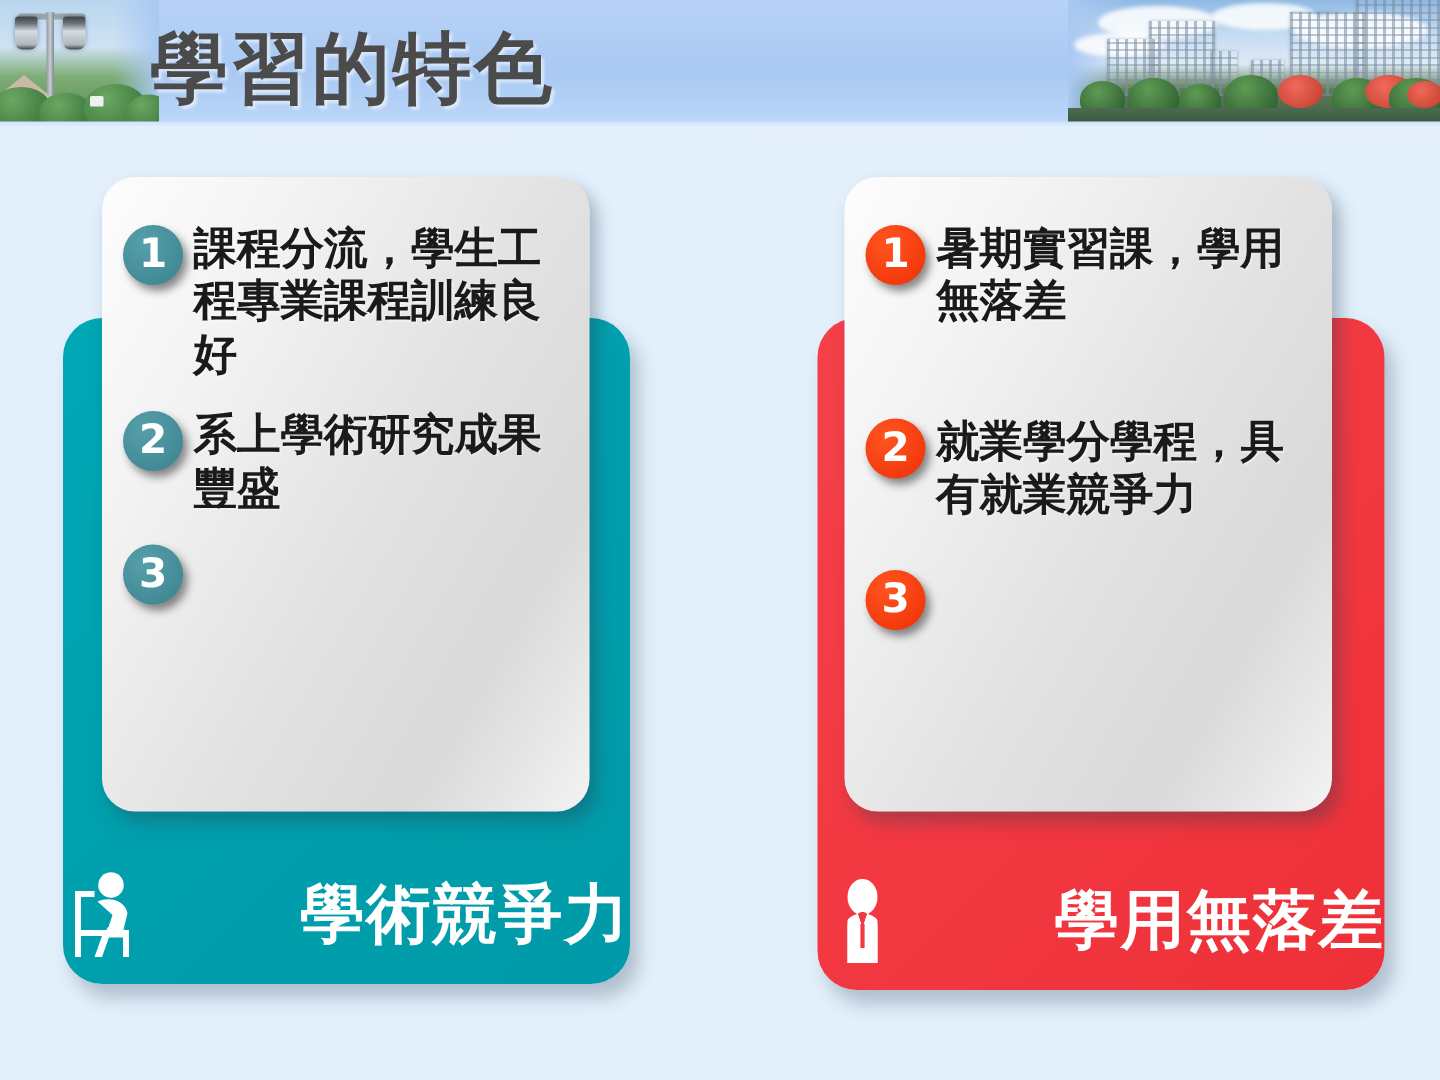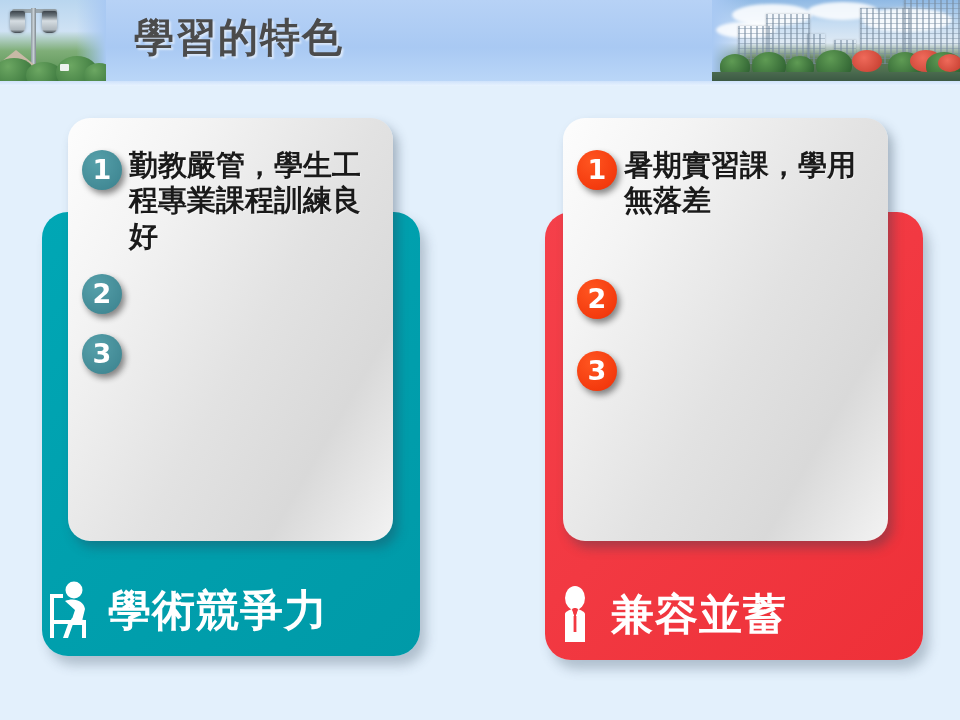--- a/index.html
+++ b/index.html
@@ -133,28 +133,27 @@
   .photo-right .f3 { left: 226px; width: 24px; height: 18px; }
   .photo-right .ground {
     position: absolute; left: 0; bottom: 0; width: 248px; height: 10px;
     background: linear-gradient(180deg,#4b6b4f,#3a5742);
   }
 
   #banner-title {
     position: absolute;
     left: 100px;
     top: 6px;
-    font-size: 40px;
+    font-size: 52px;
     font-weight: bold;
     color: #4b4b4b;
     letter-spacing: 2px;
     text-shadow: 2px 2px 2px rgba(255,255,255,.55);
     line-height: 1.55;
     white-space: nowrap;
-    margin-left: 34px;
   }
 
   
   .panel {
     position: absolute;
     border-radius: 26px;
     box-shadow: 6px 9px 12px rgba(60,80,100,.30);
   }
   #panel-left {
     left: 42px;  top: 212px;
@@ -213,21 +212,21 @@
     text-shadow: 1px 1px 1px rgba(255,255,255,.45);
   }
 
   
   .panel-footer {
     position: absolute;
     left: 0; bottom: 14px;
     width: 378px;
     display: flex;
     align-items: center;
-    justify-content: flex-start;
+    justify-content: space-between;
   }
   .footer-icon {
     width: 60px; height: 62px;
     margin-right: 6px;
     flex: 0 0 auto;
   }
   .footer-label {
     font-size: 43px;
     font-weight: bold;
     color: #ffffff;
@@ -295,51 +294,53 @@
       <rect x="40" y="40" width="4" height="18" fill="#ffffff"></rect>
     </svg>
     <span class="footer-label">學術競爭力</span>
   </div>
 </div>
 
 <div id="card-left" class="card">
   <ul class="bullet-list">
     <li class="bullet">
       <span class="badge badge-teal">1</span>
-      <span class="bullet-text">勤教嚴管，學生工程專業課程訓練良好</span>
+      <span class="bullet-text">課程分流，學生工程專業課程訓練良好</span>
     </li>
     <li class="bullet">
       <span class="badge badge-teal">2</span>
+      <span class="bullet-text">系上學術研究成果豐盛</span>
     </li>
     <li class="bullet">
       <span class="badge badge-teal">3</span>
     </li>
   </ul>
 </div>
 
 <div id="panel-right" class="panel">
   <div class="panel-footer">
     <svg class="footer-icon" viewBox="0 0 60 62">
       <ellipse cx="30" cy="14" rx="10" ry="12" fill="#ffffff"></ellipse>
       <path d="M20 30 C20 28, 24 26, 27 25 L30 34 L33 25 C36 26, 40 28, 40 30 L40 58 L20 58 Z" fill="#ffffff"></path>
       <path d="M27 25 L30 34 L33 25 L31 24 L29 24 Z" fill="#f23942"></path>
       <rect x="28.6" y="32" width="2.8" height="16" fill="#f23942"></rect>
       <path d="M20 32 L24 32 L24 58 L20 58 Z" fill="#ffffff"></path>
       <path d="M36 32 L40 32 L40 58 L36 58 Z" fill="#ffffff"></path>
     </svg>
-    <span class="footer-label">兼容並蓄</span>
+    <span class="footer-label">學用無落差</span>
   </div>
 </div>
 
 <div id="card-right" class="card">
   <ul class="bullet-list">
     <li class="bullet" style="margin-bottom:58px;">
       <span class="badge badge-red">1</span>
       <span class="bullet-text">暑期實習課，學用無落差</span>
     </li>
     <li class="bullet" style="margin-bottom:30px;">
       <span class="badge badge-red">2</span>
+      <span class="bullet-text">就業學分學程，具有就業競爭力</span>
     </li>
     <li class="bullet">
       <span class="badge badge-red">3</span>
     </li>
   </ul>
 </div>
 
 </body></html>

